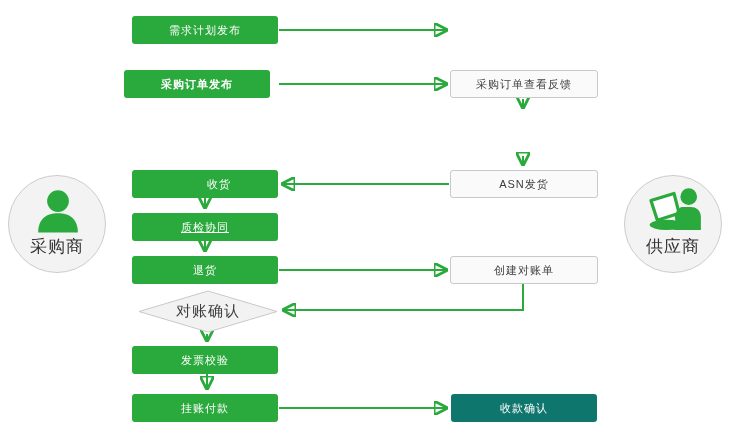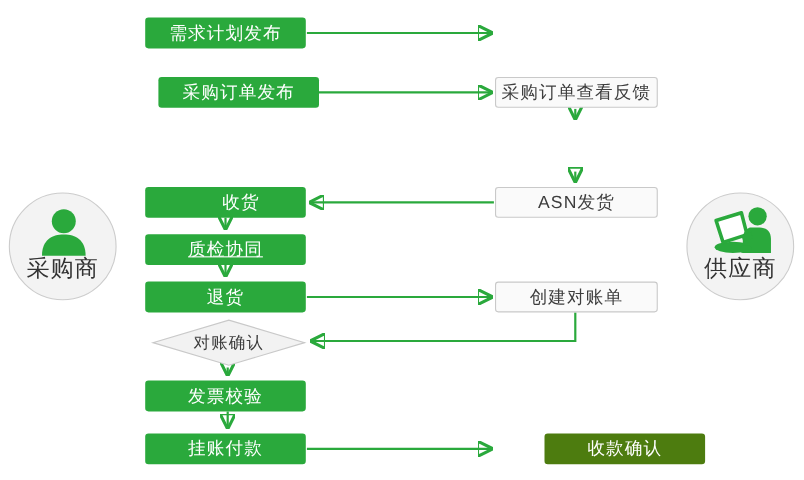--- a/index.html
+++ b/index.html
@@ -4,42 +4,42 @@
 <style>
   html,body{margin:0;padding:0;background:#fff;}
   .canvas{
     position:relative;width:731px;height:436px;background:#ffffff;
     font-family:"Liberation Sans","DejaVu Sans",sans-serif;overflow:hidden;
   }
   .arrows{position:absolute;left:0;top:0;z-index:1;}
   .arrows path{stroke:#2aa93c;stroke-width:2;fill:none;}
   .node{
     position:absolute;z-index:2;display:flex;align-items:center;justify-content:center;
-    box-sizing:border-box;font-size:16px;letter-spacing:1px;white-space:nowrap;
+    box-sizing:border-box;font-size:11px;letter-spacing:1px;white-space:nowrap;
   }
   .green-node{width:146px;height:28px;background:#2aa93c;color:#ffffff;border-radius:3px;}
   .white-node{width:148px;height:28px;background:#fafafa;border:1px solid #c9c9c9;color:#3d3d3d;border-radius:3px;}
-  .red-node{width:146px;height:28px;background:#4d7c0f;color:#ffffff;border-radius:3px;margin-left:44px;}
+  .red-node{width:146px;height:28px;background:#0f766e;color:#ffffff;border-radius:3px;}
   .diamond{position:absolute;z-index:2;}
   .diamond svg{position:absolute;left:0;top:0;width:100%;height:100%;}
   .dlabel{
     position:absolute;left:0;top:0;width:100%;height:100%;
     display:flex;align-items:center;justify-content:center;
     font-size:15px;letter-spacing:1px;white-space:nowrap;
   }
   .dlabel.light{color:#ffffff;}
   .dlabel.dark{color:#3d3d3d;}
   .actor{
     position:absolute;z-index:2;width:98px;height:98px;border-radius:50%;
     background:#f3f3f3;border:1px solid #cccccc;box-sizing:border-box;
   }
   .actor .icon{position:absolute;left:17px;top:4px;width:64px;height:64px;}
   .actor .actor-label{
     position:absolute;left:0;bottom:14px;width:100%;text-align:center;
-    font-size:21px;color:#333333;letter-spacing:1px;
+    font-size:17px;color:#333333;letter-spacing:1px;
   }
 </style>
 </head>
 <body>
 
 <div class="canvas">
 
   <svg class="arrows" width="731" height="436" viewBox="0 0 731 436">
     <defs>
       <marker id="ah" viewBox="0 0 10 10" refX="8.5" refY="5" markerWidth="7" markerHeight="7" orient="auto">
@@ -74,21 +74,21 @@
       <polygon points="14,32 50,21 58,52 24,63" fill="#ffffff" stroke="#2aa93c" stroke-width="5" stroke-linejoin="round"></polygon>
       <circle cx="73" cy="26" r="13" fill="#2aa93c"></circle>
       <path d="M62,42 C54,45 52,52 52,60 L52,70 L60,70 L60,78 L92,78 L92,58 C92,47 85,42 76,42 Z" fill="#2aa93c"></path>
       <path d="M64,48 L50,54 L53,62 L66,57 Z" fill="#2aa93c"></path>
       <rect x="48" y="68" width="16" height="10" rx="4" fill="#2aa93c"></rect>
     </svg>
     <div class="actor-label">供应商</div>
   </div>
 
   <div class="node green-node" style="left:132px;top:16px;">需求计划发布</div>
-  <div class="node green-node" style="left:144px;top:70px;">采购订单发布</div>
+  <div class="node green-node" style="left:124px;top:70px;font-weight:bold;">采购订单发布</div>
   <div class="node green-node" style="left:132px;top:170px;padding-left:28px;">收货</div>
   <div class="node green-node" style="left:132px;top:213px;text-decoration:underline;">质检协同</div>
   <div class="node green-node" style="left:132px;top:256px;">退货</div>
 
   <div class="diamond" style="left:137px;top:290px;width:142px;height:43px;">
     <svg viewBox="0 0 142 43" preserveAspectRatio="none">
       <polygon points="71,1 140,21.5 71,42 2,21.5" fill="#f2f2f2" stroke="#c9c9c9" stroke-width="1"></polygon>
     </svg>
     <span class="dlabel dark">对账确认</span>
   </div>

